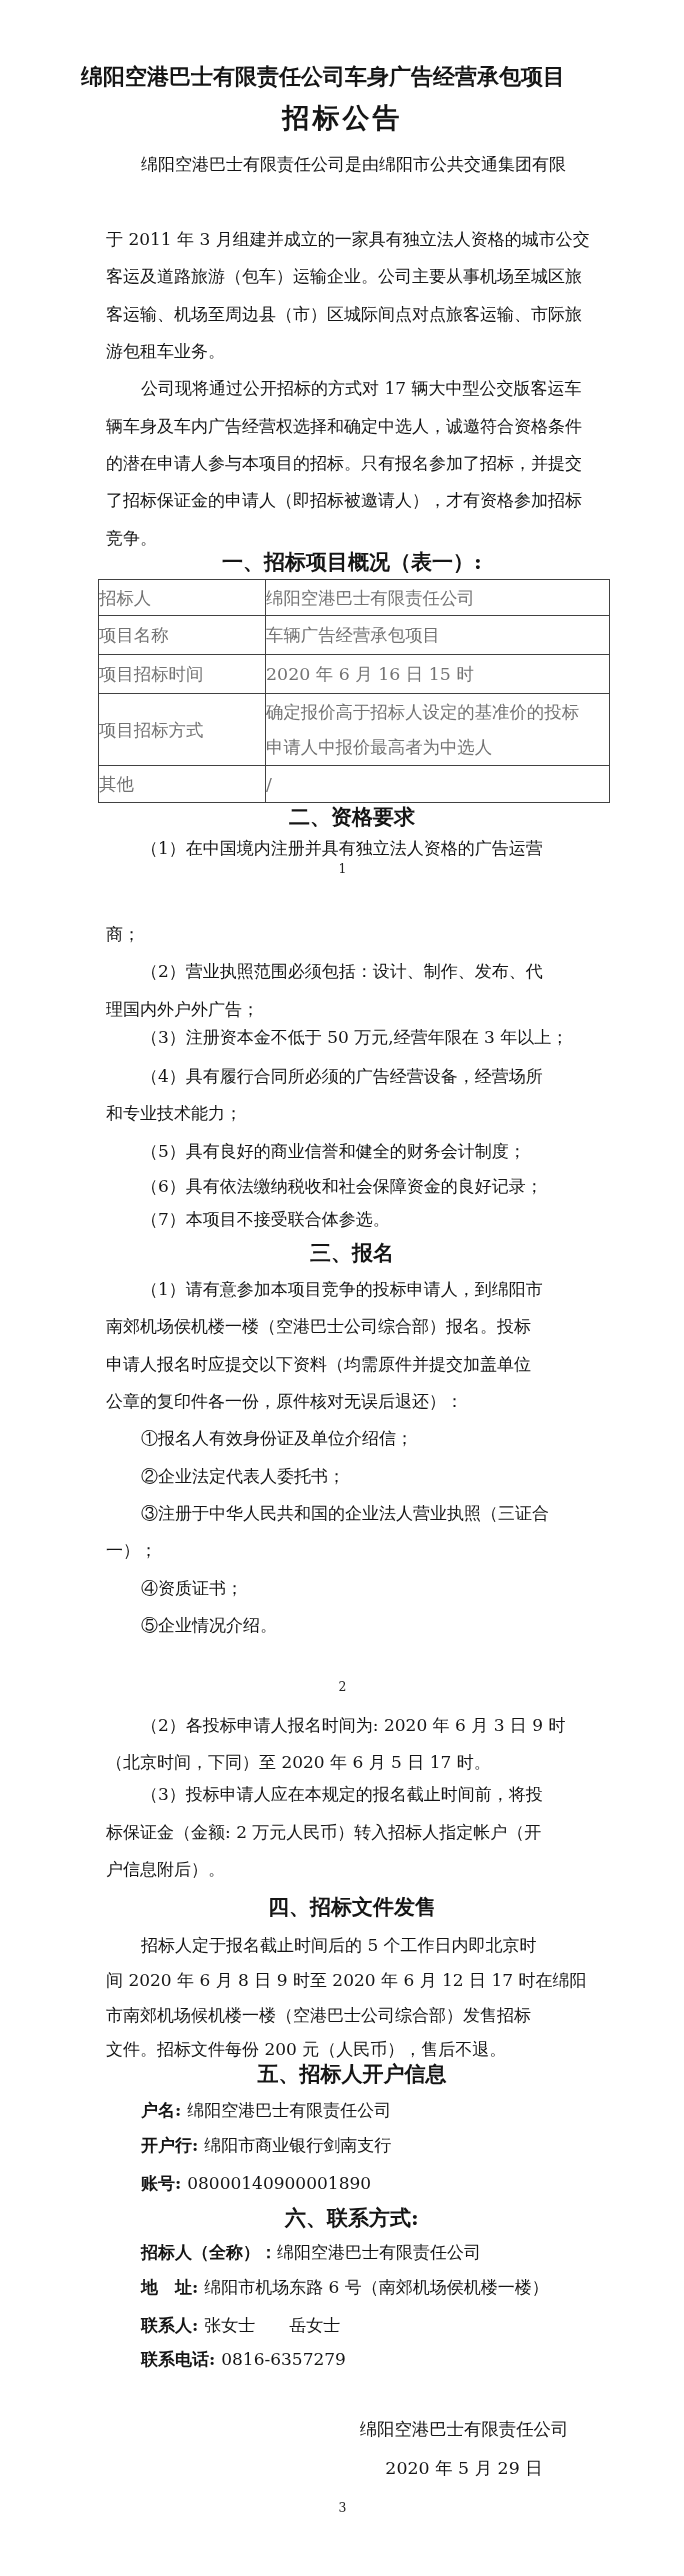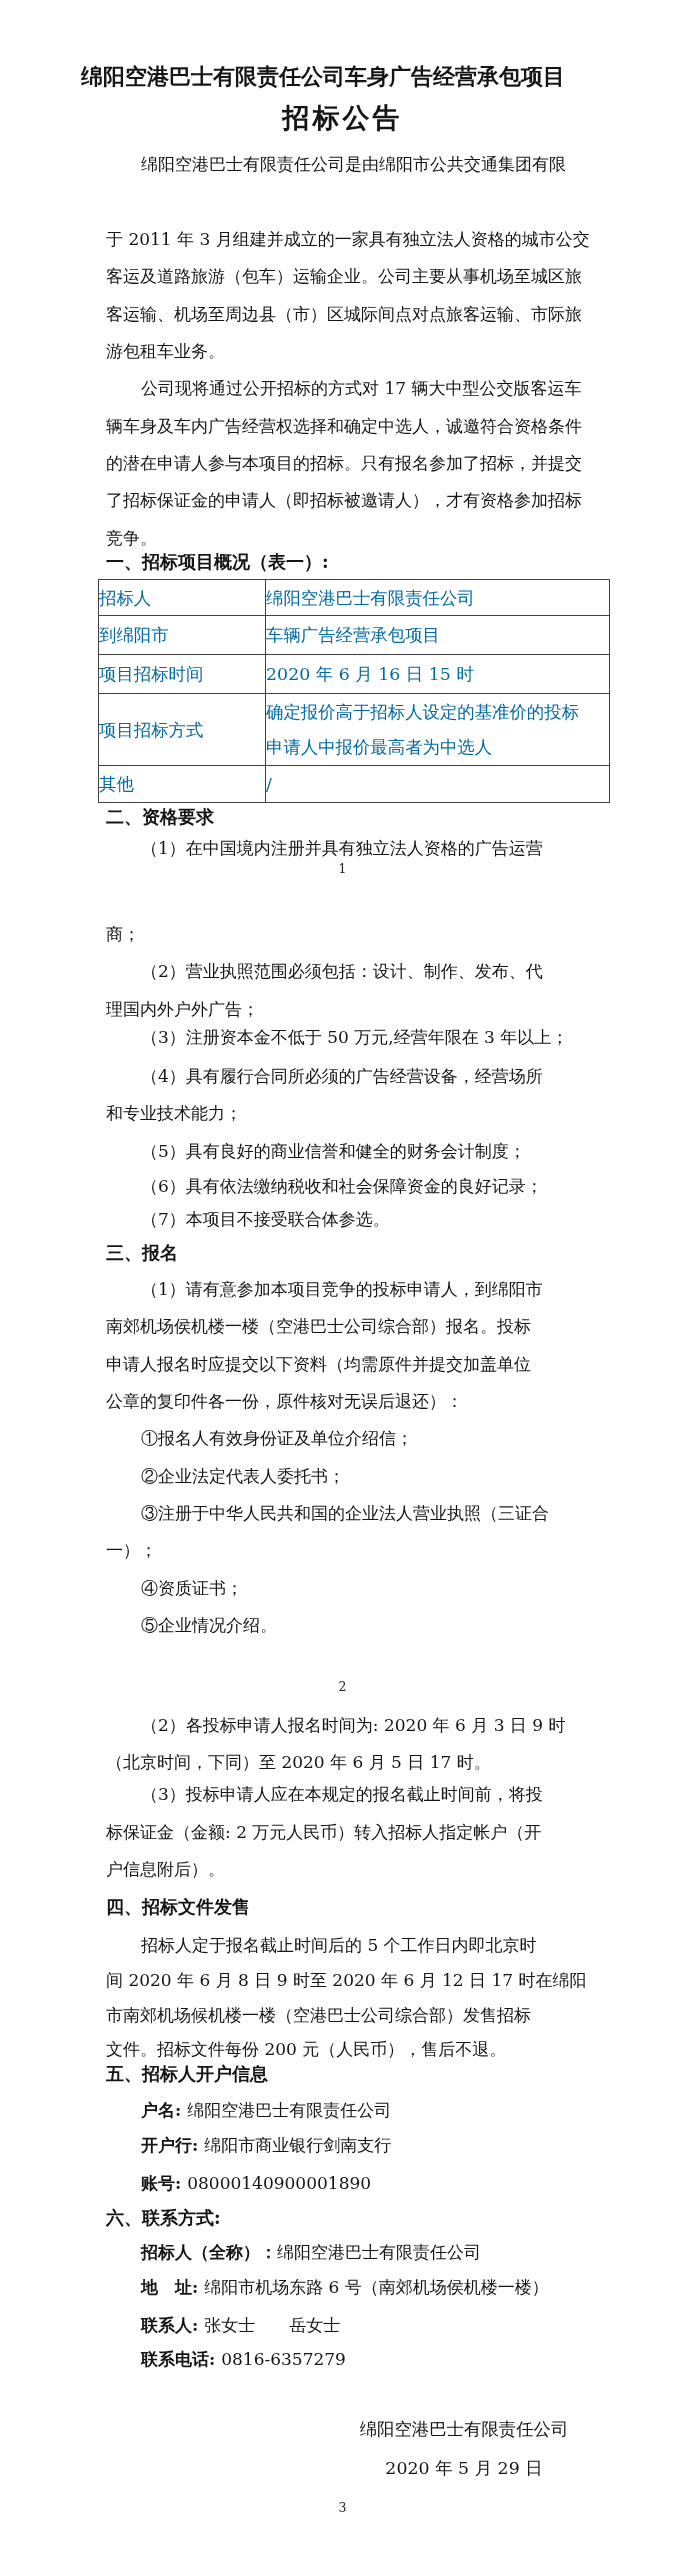--- a/index.html
+++ b/index.html
@@ -24,33 +24,33 @@
     font-family:"DejaVu Sans","Liberation Sans",sans-serif;
     white-space:nowrap;
   }
   .ln{
     position:absolute;left:106px;width:492px;height:37px;line-height:37px;
     font-size:17px;white-space:nowrap;
   }
   .ind{padding-left:35px;}
   .hd{
     position:absolute;left:106px;width:492px;height:37px;line-height:37px;
-    font-size:18px;font-weight:bold;white-space:nowrap;
+    font-size:21px;font-weight:bold;white-space:nowrap;text-align:center;
   }
   .pgnum{
     position:absolute;left:0;width:685px;height:37px;line-height:37px;
     text-align:center;font-size:12.4px;color:#222;
   }
   table.ovw{
     position:absolute;left:98px;top:579px;width:512px;
     border-collapse:collapse;table-layout:fixed;
   }
   table.ovw td{
     border:1.2px solid #414141;
-    font-size:17.4px;color:#0369a1;
+    font-size:17.4px;color:#737373;
     vertical-align:middle;
     padding:0;
   }
   td.lbl{width:166px;padding-left:22.4px;}
   td.val{padding-left:31px;}
   .val2line{line-height:35px;}
   .fieldline .flabel{font-weight:bold;}
   .fieldline .fvalue{font-weight:normal;}
   .closing{
     position:absolute;left:324px;width:280px;height:37px;line-height:37px;
@@ -79,21 +79,21 @@
 
   <div class="hd" style="top:543px">一、招标项目概况（表一）:</div>
 
   <table class="ovw">
     <tbody>
         <tr>
       <td class="lbl" style="height:35px">招标人</td>
       <td class="val" style="height:35px">绵阳空港巴士有限责任公司</td>
     </tr>
     <tr>
-      <td class="lbl" style="height:38px">到绵阳市</td>
+      <td class="lbl" style="height:38px">项目名称</td>
       <td class="val" style="height:38px">车辆广告经营承包项目</td>
     </tr>
     <tr>
       <td class="lbl" style="height:38px">项目招标时间</td>
       <td class="val" style="height:38px">2020 年 6 月 16 日 15 时</td>
     </tr>
     <tr>
       <td class="lbl" style="height:71px">项目招标方式</td>
       <td class="val" style="height:71px">
         <div class="val2line">确定报价高于招标人设定的基准价的投标</div>

